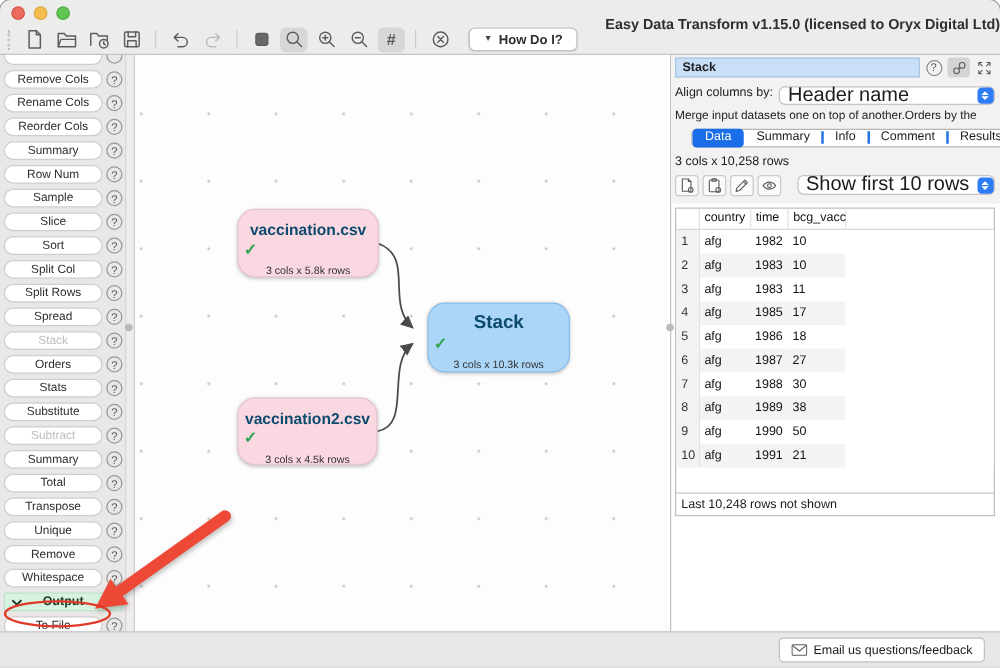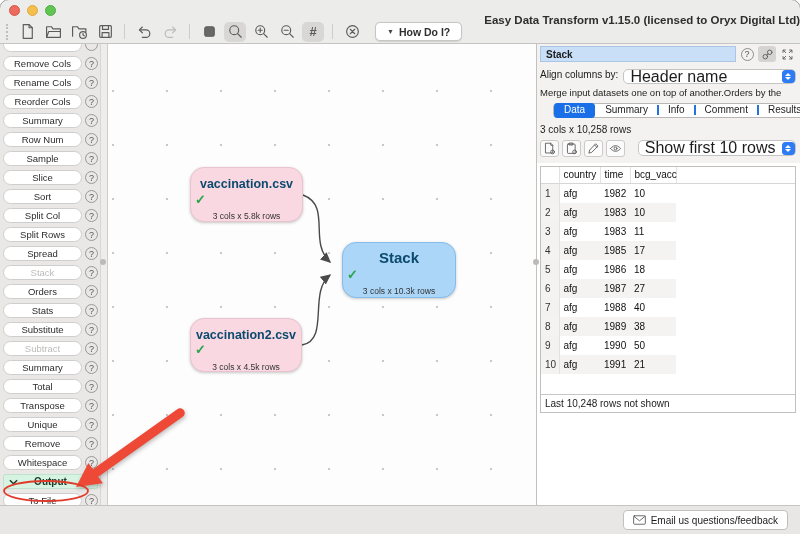--- a/index.html
+++ b/index.html
@@ -501,21 +501,21 @@
                 <td class="rownum">6</td>
                 <td>afg</td>
                 <td>1987</td>
                 <td>27</td>
                 <td class="fill"></td>
               </tr>
               <tr class="">
                 <td class="rownum">7</td>
                 <td>afg</td>
                 <td>1988</td>
-                <td>40</td>
+                <td>30</td>
                 <td class="fill"></td>
               </tr>
               <tr class="stripe">
                 <td class="rownum">8</td>
                 <td>afg</td>
                 <td>1989</td>
                 <td>38</td>
                 <td class="fill"></td>
               </tr>
               <tr class="">

